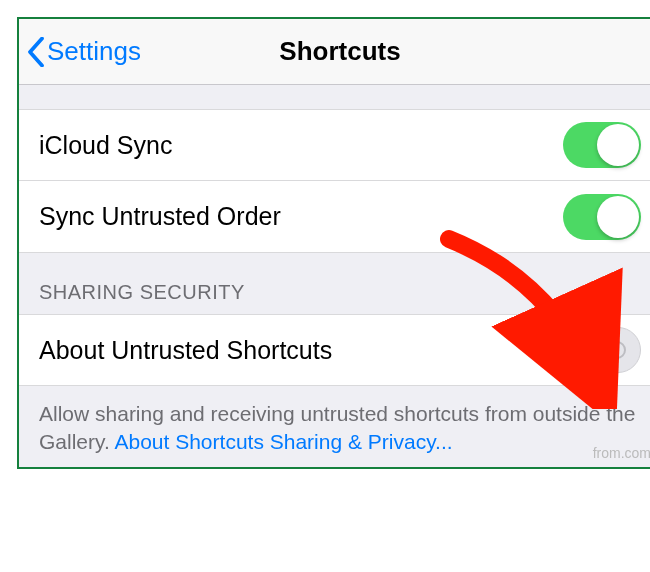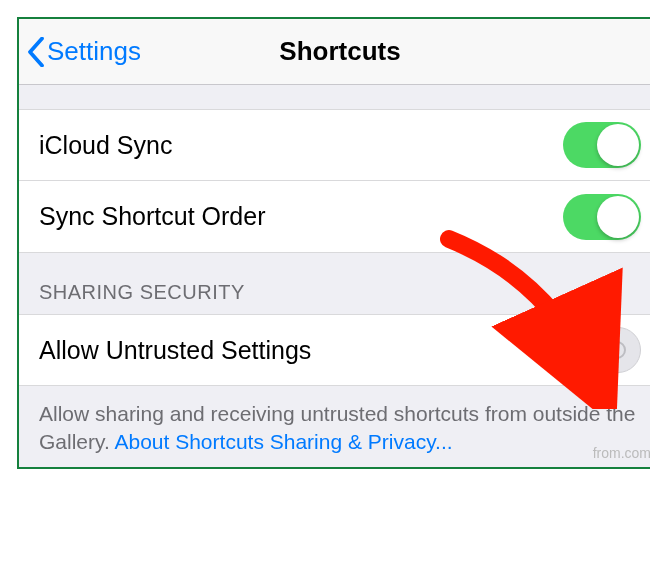--- a/index.html
+++ b/index.html
@@ -131,30 +131,30 @@
   <div class="gap-top"></div>
 
   <div class="cell first">
     <span>iCloud Sync</span>
     <div class="switch on">
       <div class="knob"></div>
     </div>
   </div>
 
   <div class="cell">
-    <span>Sync Shortcut Order</span>
+    <span>Sync Untrusted Order</span>
     <div class="switch on">
       <div class="knob"></div>
     </div>
   </div>
 
   <div class="section-header">SHARING SECURITY</div>
 
   <div class="cell first">
-    <span>Allow Untrusted Settings</span>
+    <span>About Untrusted Shortcuts</span>
     <div class="switch off">
       <div class="knob"></div>
     </div>
   </div>
 
   <div class="footer-text">
     <span>Allow sharing and receiving untrusted shortcuts from outside the Gallery. </span><a href="#">About Shortcuts Sharing &amp; Privacy...</a>
   </div>
 
   <svg class="arrow-annotation" style="left:390px; top:210px; width:220px; height:180px;">

